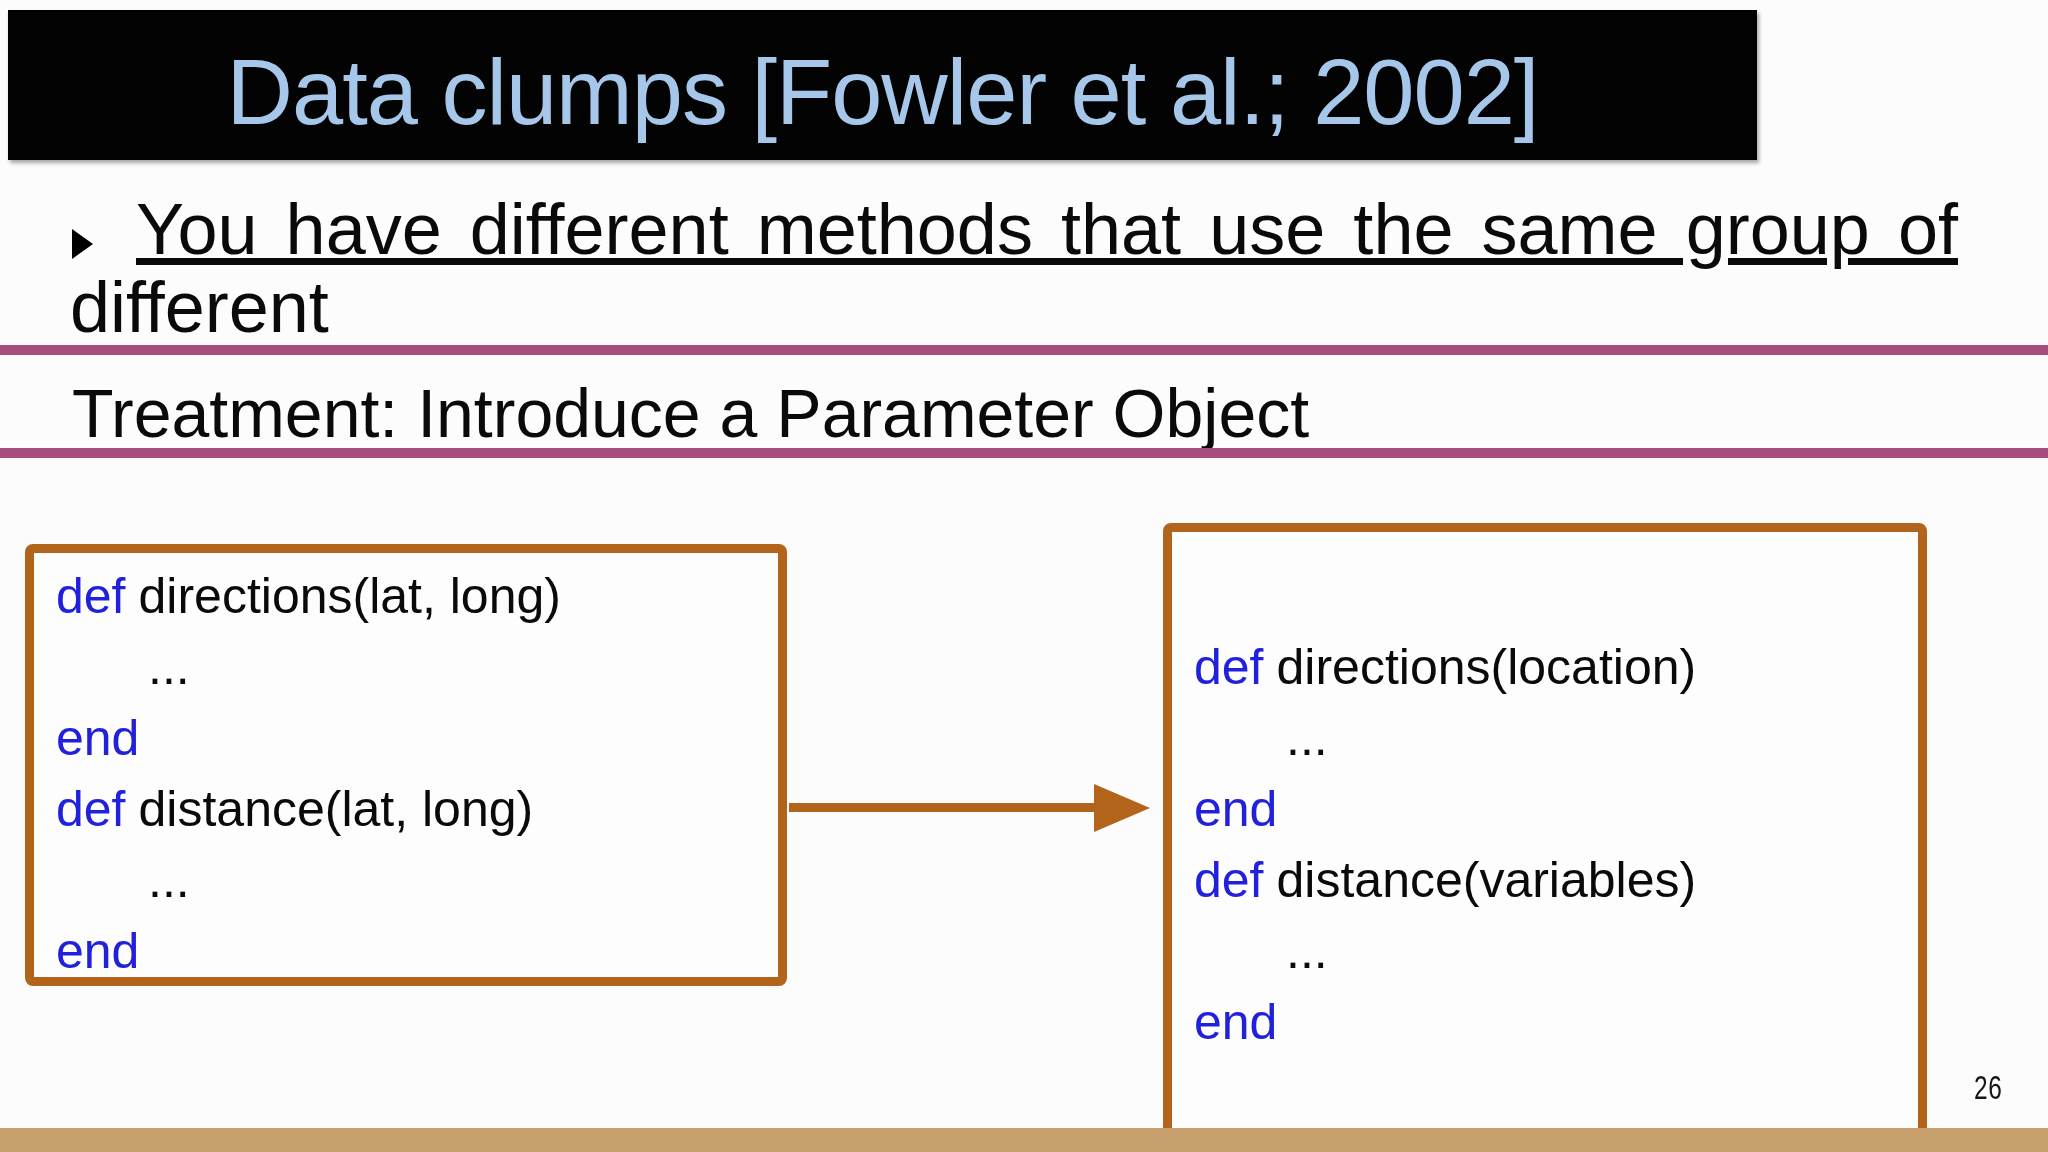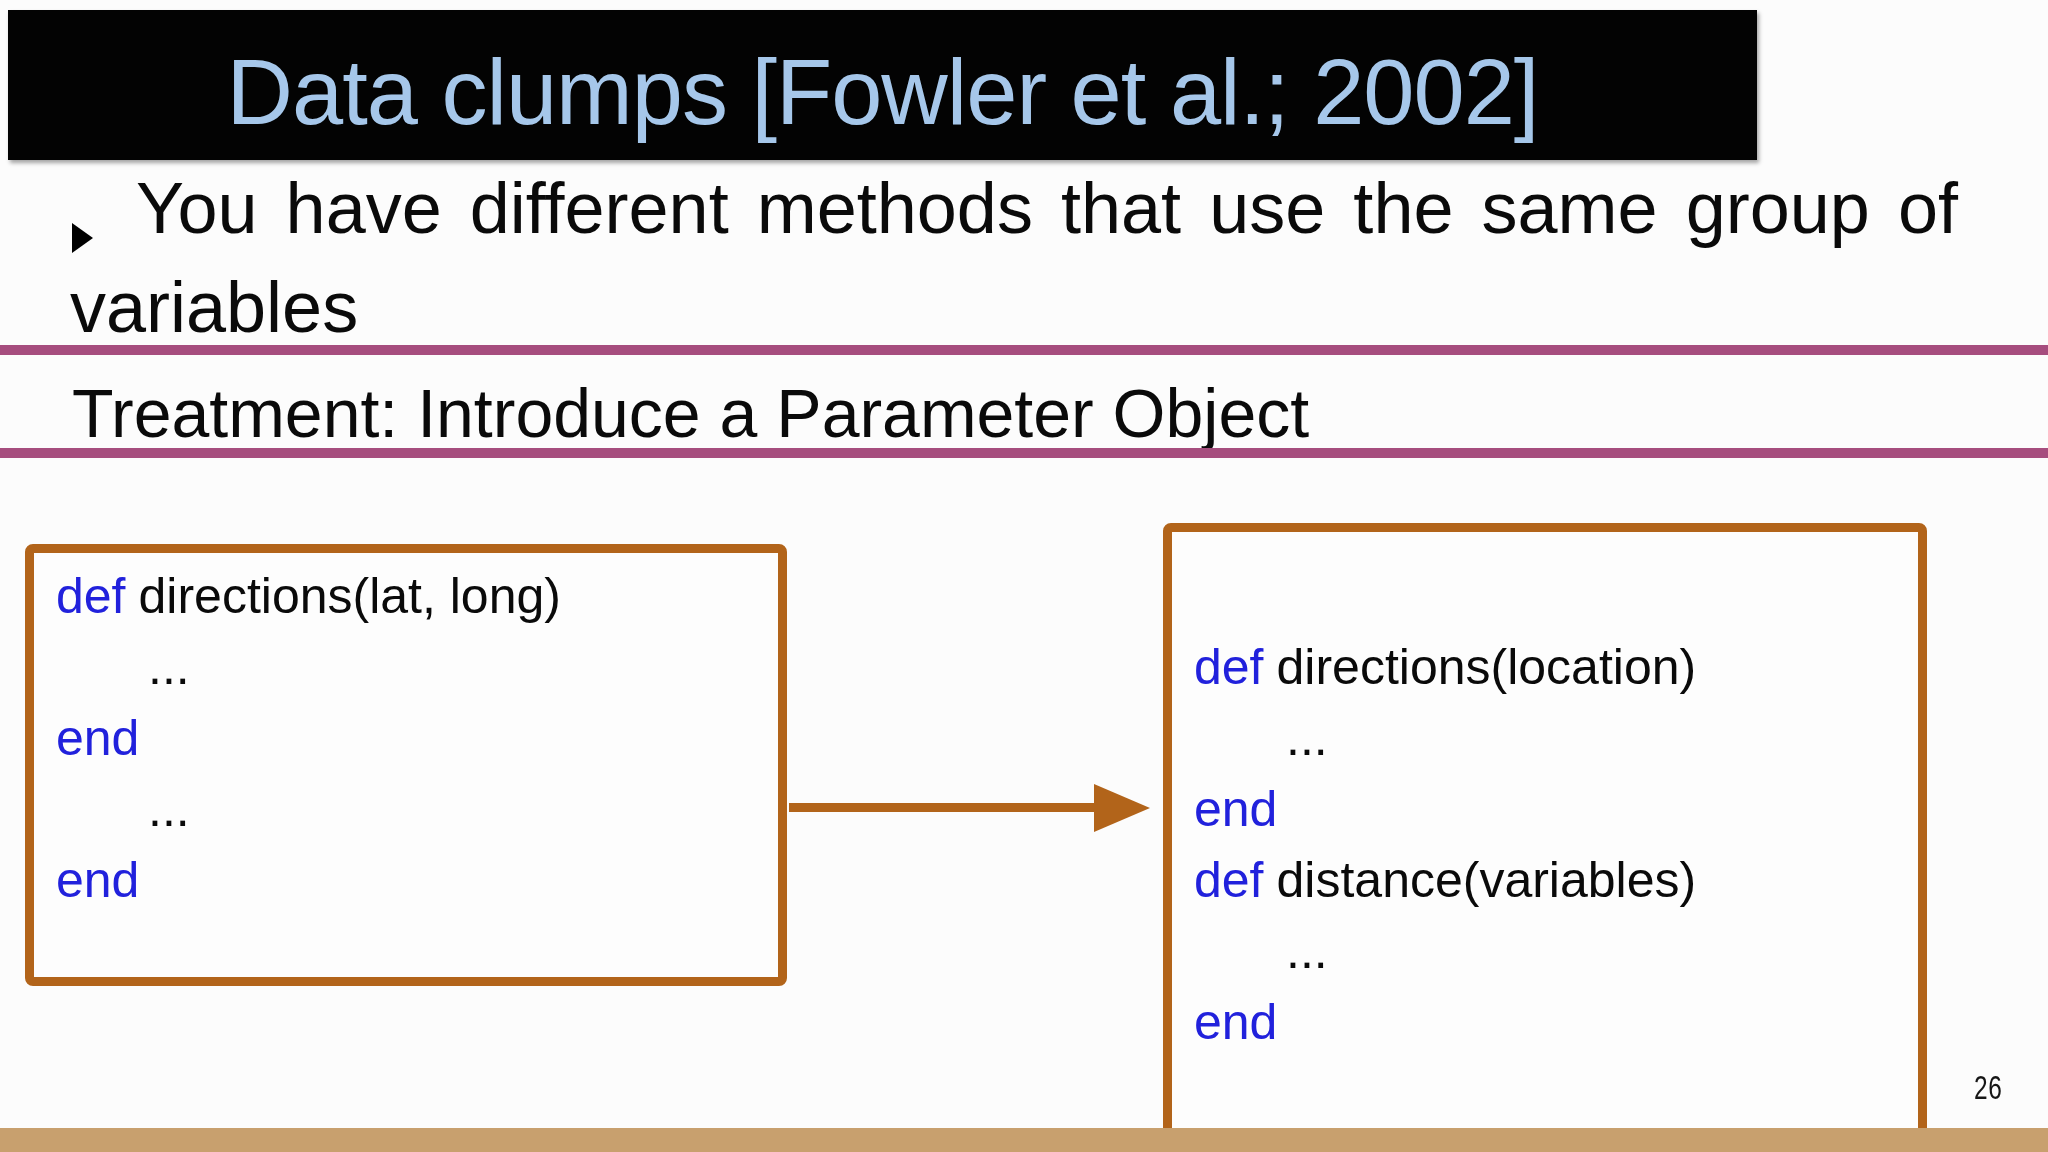--- a/index.html
+++ b/index.html
@@ -18,22 +18,22 @@
     position:absolute; left:8px; top:10px; width:1749px; height:150px;
     background:var(--title-bg); display:flex; align-items:center; justify-content:center;
     box-shadow:2px 3px 4px rgba(0,0,0,.35);
   }
   .title-bar .title{
     color:var(--title-text); font-size:92px; line-height:1; padding-top:14px;
     letter-spacing:-1px; white-space:nowrap;
   }
   
   .bullet-row{
-    position:absolute; left:72px; top:163px; width:1886px;
-    display:flex; align-items:flex-end;
+    position:absolute; left:72px; top:184px; width:1886px;
+    display:flex; align-items:center;text-decoration:underline;
   }
   .bullet-marker{
     flex:0 0 auto; width:22px; height:0; margin-top:30px; margin-right:42px;
     border-left:21px solid #000; border-top:15px solid transparent; border-bottom:15px solid transparent;
   }
   .bullet-text{
     flex:1 1 auto; font-size:72px; line-height:90px;
     text-align:justify; text-align-last:justify; white-space:nowrap;
   }
   .bullet-cont{
@@ -82,30 +82,31 @@
 <div id="slide">
 
   <div class="title-bar">
     <div class="title">Data clumps [Fowler et al.; 2002]</div>
   </div>
 
   <div class="bullet-row">
     <span class="bullet-marker"></span>
     <div class="bullet-text">You have different methods that use the same group of</div>
   </div>
-  <div class="bullet-cont">variables</div>
+  <div class="bullet-cont">different</div>
 
   <div class="rule top"></div>
   <div class="treatment">Treatment: Introduce a Parameter Object</div>
   <div class="rule bottom"></div>
 
   <div class="code-box before">
     <div class="code-line"><span class="kw">def</span><span>directions(lat, long)</span></div>
     <div class="code-line indent"><span class="kw"></span><span>...</span></div>
     <div class="code-line"><span class="kw">end</span><span></span></div>
+    <div class="code-line"><span class="kw">def</span><span>distance(lat, long)</span></div>
     <div class="code-line indent"><span class="kw"></span><span>...</span></div>
     <div class="code-line"><span class="kw">end</span><span></span></div>
   </div>
 
   <div class="arrow-shaft"></div>
   <div class="arrow-head"></div>
 
   <div class="code-box after">
     <div class="code-line"><span class="kw">def</span><span>directions(location)</span></div>
     <div class="code-line indent"><span class="kw"></span><span>...</span></div>

